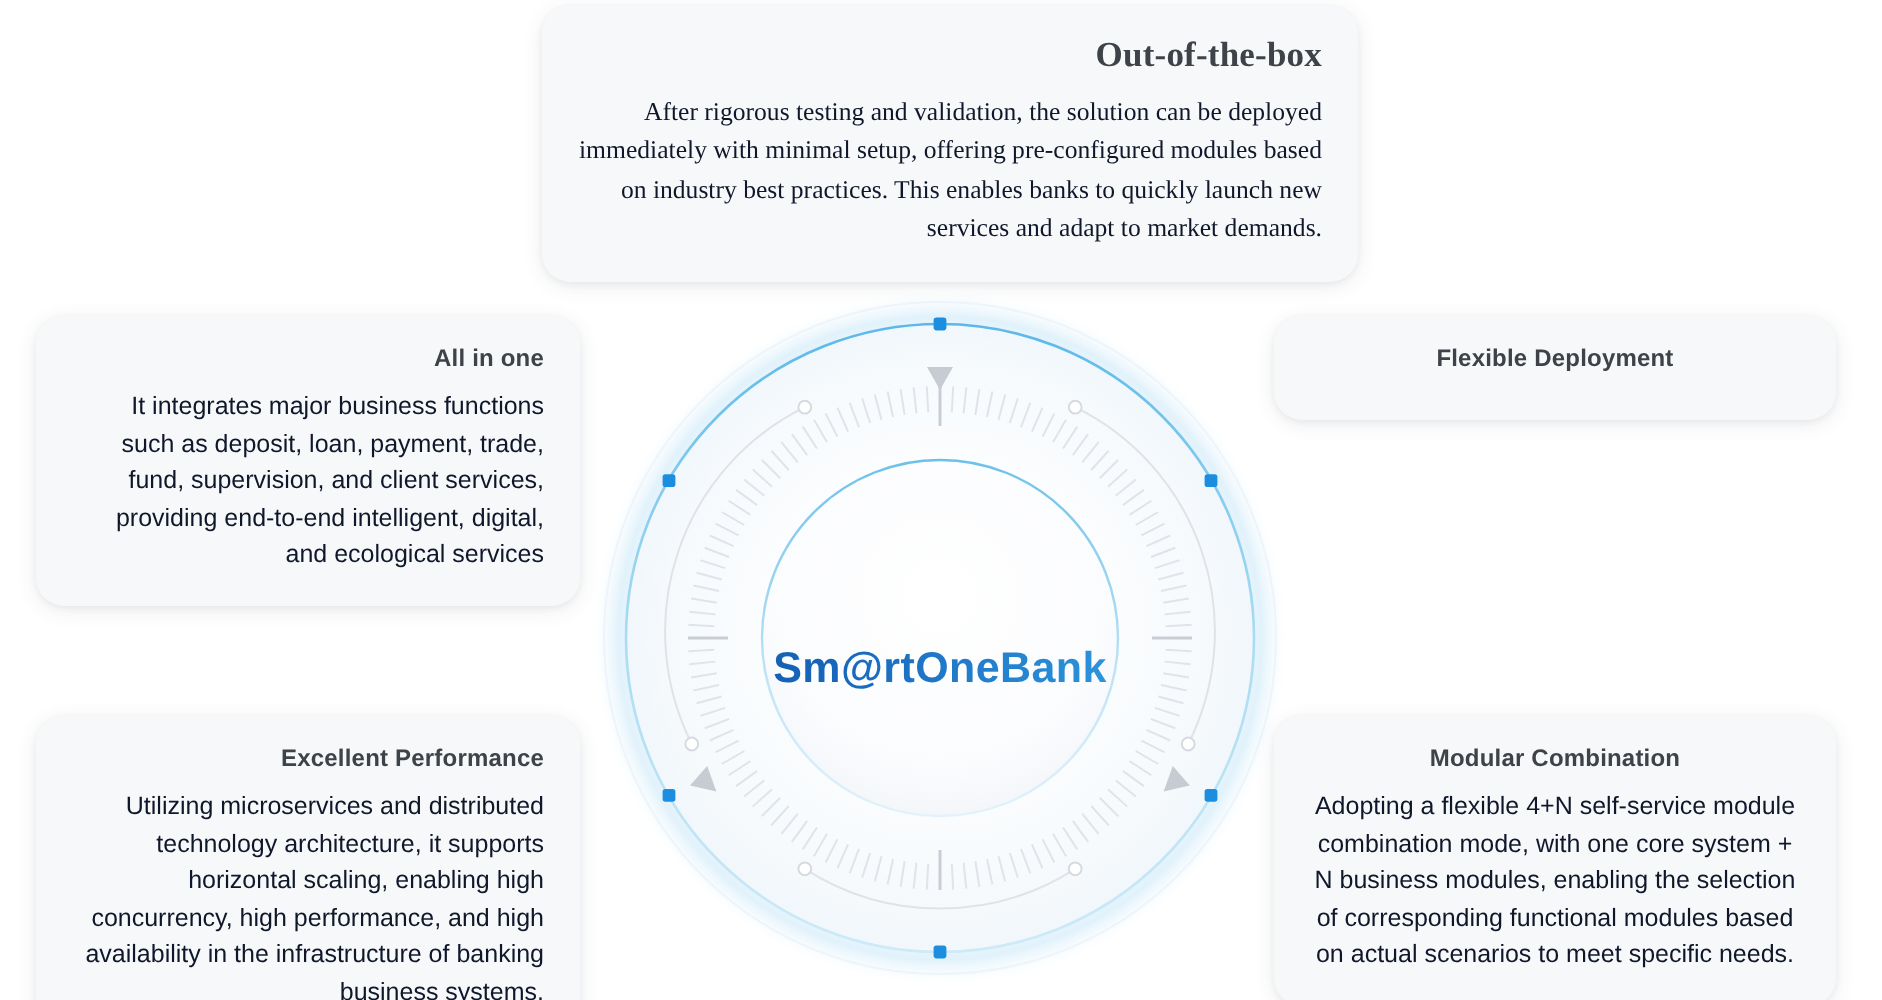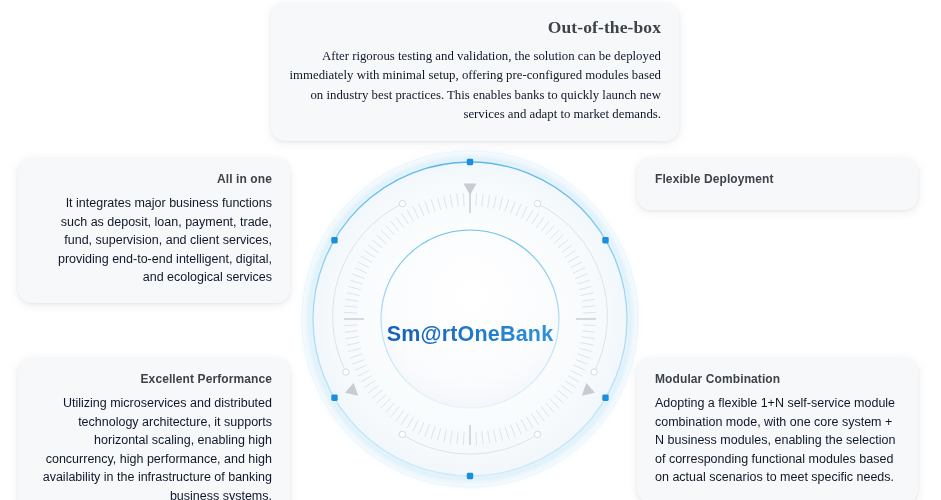--- a/index.html
+++ b/index.html
@@ -42,21 +42,21 @@
     line-height: 1.25;
   }
   .card-body {
     font-size: 12.5px;
     line-height: 18.5px;
     color: #0f172a;
     margin: 0;
   }
 
   .card.align-right { text-align: right; }
-  .card.align-left  { text-align: left; }
+  .card.align-left  { text-align: center; }
   .card.align-center{ text-align: right; font-family: Liberation Serif, serif; }
 
   
   #card-out-of-the-box {
     left: 271px; top: 3px; width: 408px;
   }
   #card-out-of-the-box .card-title { font-size: 17.5px; margin-bottom: 8px; }
   #card-out-of-the-box .card-body { line-height: 19.5px; font-size: 12.8px; }
 
   #card-all-in-one {
@@ -317,16 +317,16 @@
     <div class="card-title">Flexible Deployment</div>
   </div>
 
   <div class="card align-right" id="card-excellent-performance">
     <div class="card-title">Excellent Performance</div>
     <div class="card-body">Utilizing microservices and distributed technology architecture, it supports horizontal scaling, enabling high concurrency, high performance, and high availability in the infrastructure of banking business systems.</div>
   </div>
 
   <div class="card align-left" id="card-modular-combination">
     <div class="card-title">Modular Combination</div>
-    <div class="card-body">Adopting a flexible 1+N self-service module combination mode, with one core system + N business modules, enabling the selection of corresponding functional modules based on actual scenarios to meet specific needs.</div>
+    <div class="card-body">Adopting a flexible 4+N self-service module combination mode, with one core system + N business modules, enabling the selection of corresponding functional modules based on actual scenarios to meet specific needs.</div>
   </div>
 
 </div>
 
 </body></html>

